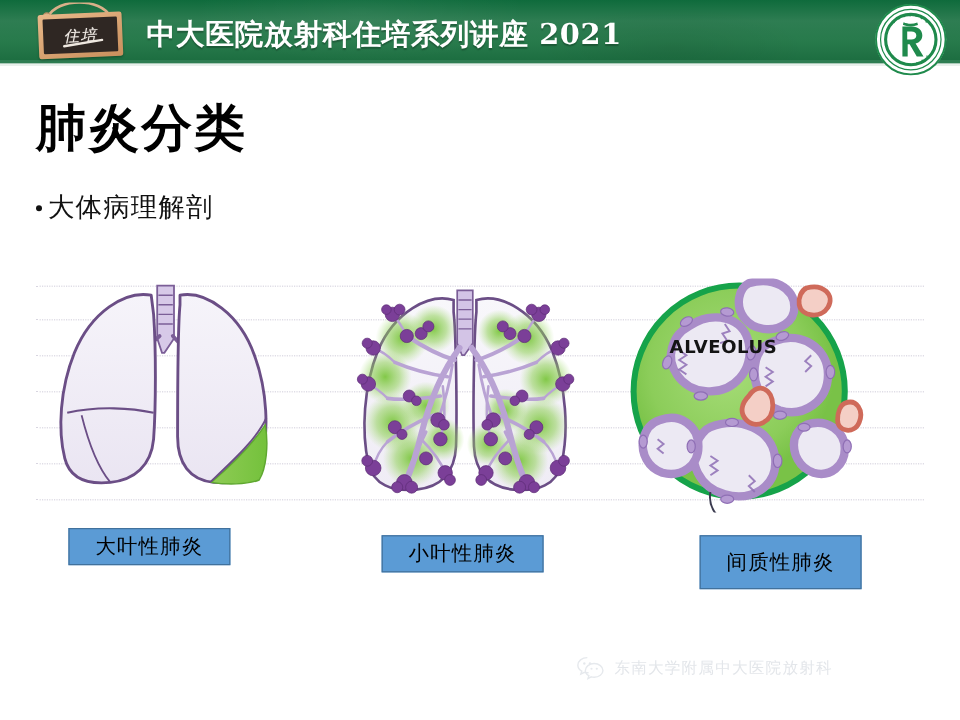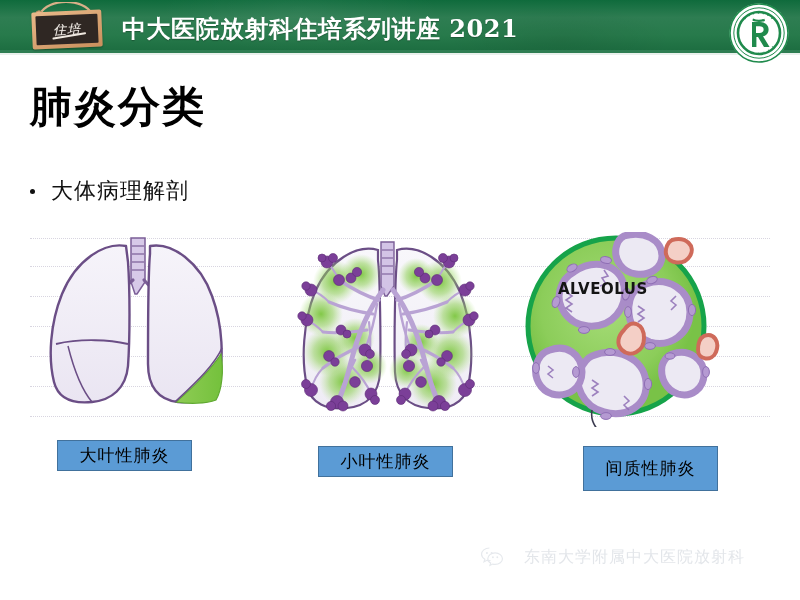--- a/index.html
+++ b/index.html
@@ -99,21 +99,21 @@
   .slide-title {
     position: absolute; left: 30px; top: 79px;
     font-size: 42px;
     font-weight: bold;
     color: #000000;
     letter-spacing: 2px;
     font-family: "DejaVu Sans", "Liberation Sans", sans-serif;
   }
   .bullet-row {
     position: absolute; left: 30px; top: 158px;
-    display: flex; align-items: center; gap: 16px; margin-top: 18px;
+    display: flex; align-items: center; gap: 5px;
   }
   .bullet-dot {
     width: 5px; height: 5px; border-radius: 50%;
     background: #111; flex: 0 0 auto;
   }
   .bullet-text {
     font-size: 22px; color: #111;
     font-family: "DejaVu Sans", "Liberation Sans", sans-serif;
     letter-spacing: 1px;
   }
@@ -148,23 +148,23 @@
     display: flex; align-items: center; justify-content: center;
     font-family: "DejaVu Sans", "Liberation Sans", sans-serif;
   }
   #label-0 { left: 57px;  top: 440px; width: 135px; height: 31px; }
   #label-1 { left: 318px; top: 446px; width: 135px; height: 31px; }
   #label-2 { left: 583px; top: 446px; width: 135px; height: 45px; }
 
   
   .footer {
     position: absolute; left: 480px; top: 546px;
-    display: flex; align-items: center; gap: 20px;
+    display: flex; align-items: center; gap: 8px;
     color: #e3e6ea;
-    font-size: 16px;
+    font-size: 13px;
     font-family: "DejaVu Sans", "Liberation Sans", sans-serif;
     letter-spacing: 1px;
     text-align: right;
   }
   .wechat-icon { width: 24px; height: 22px; flex: 0 0 auto; }
 </style>
 </head>
 <body>
 
 <div id="slide">

